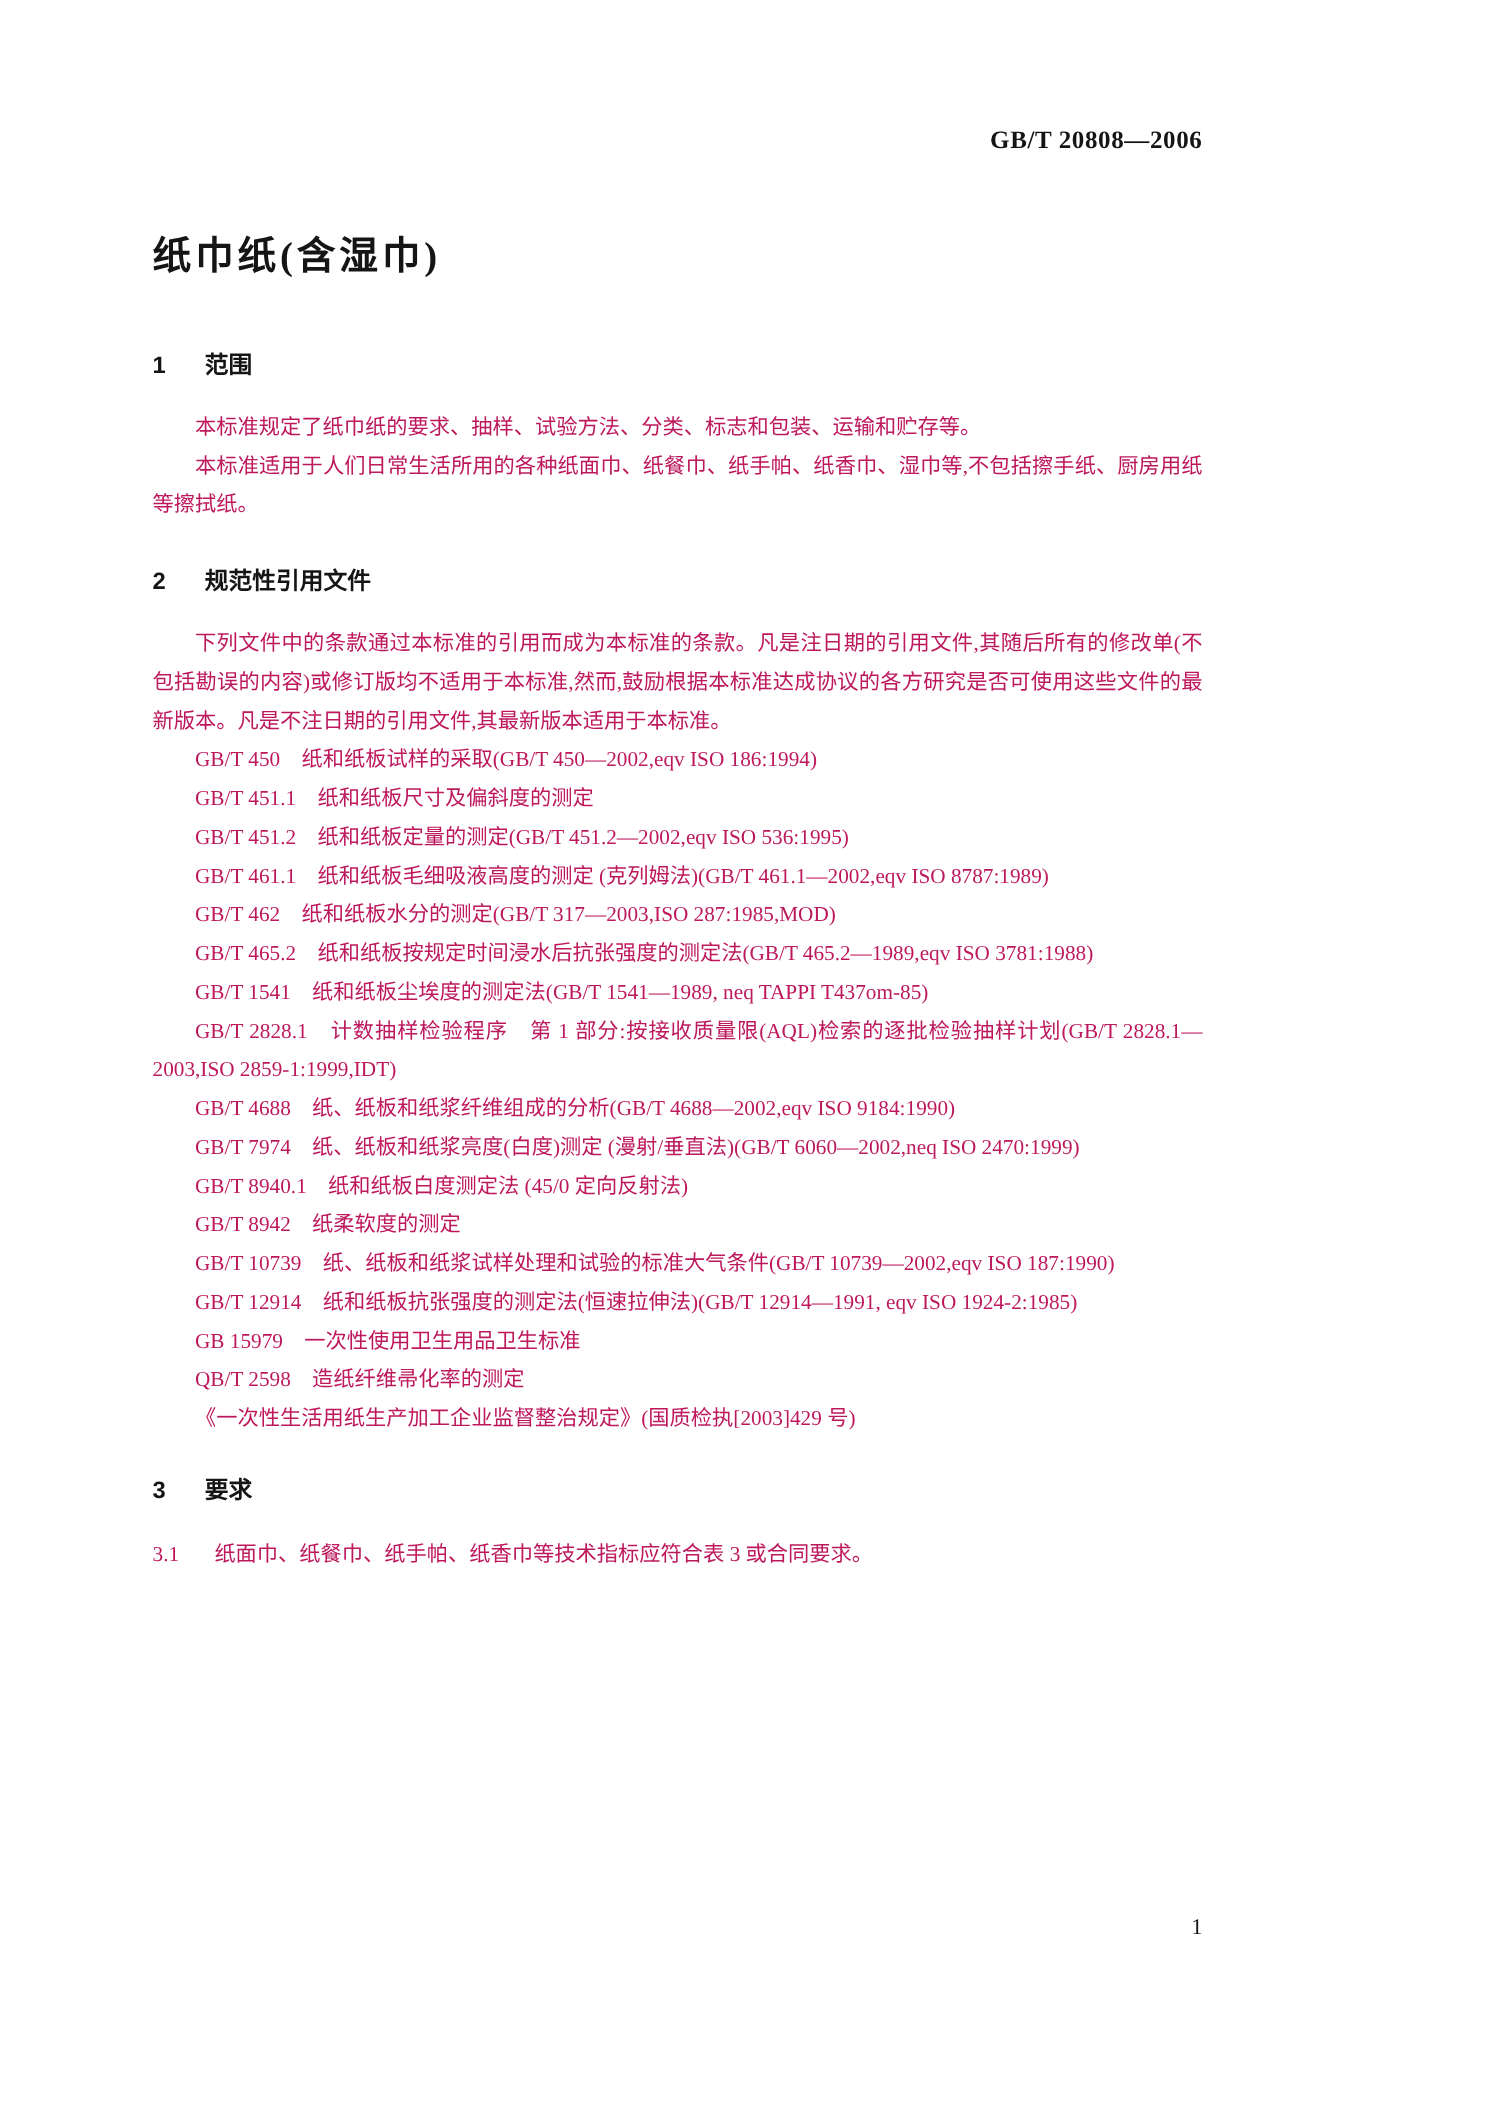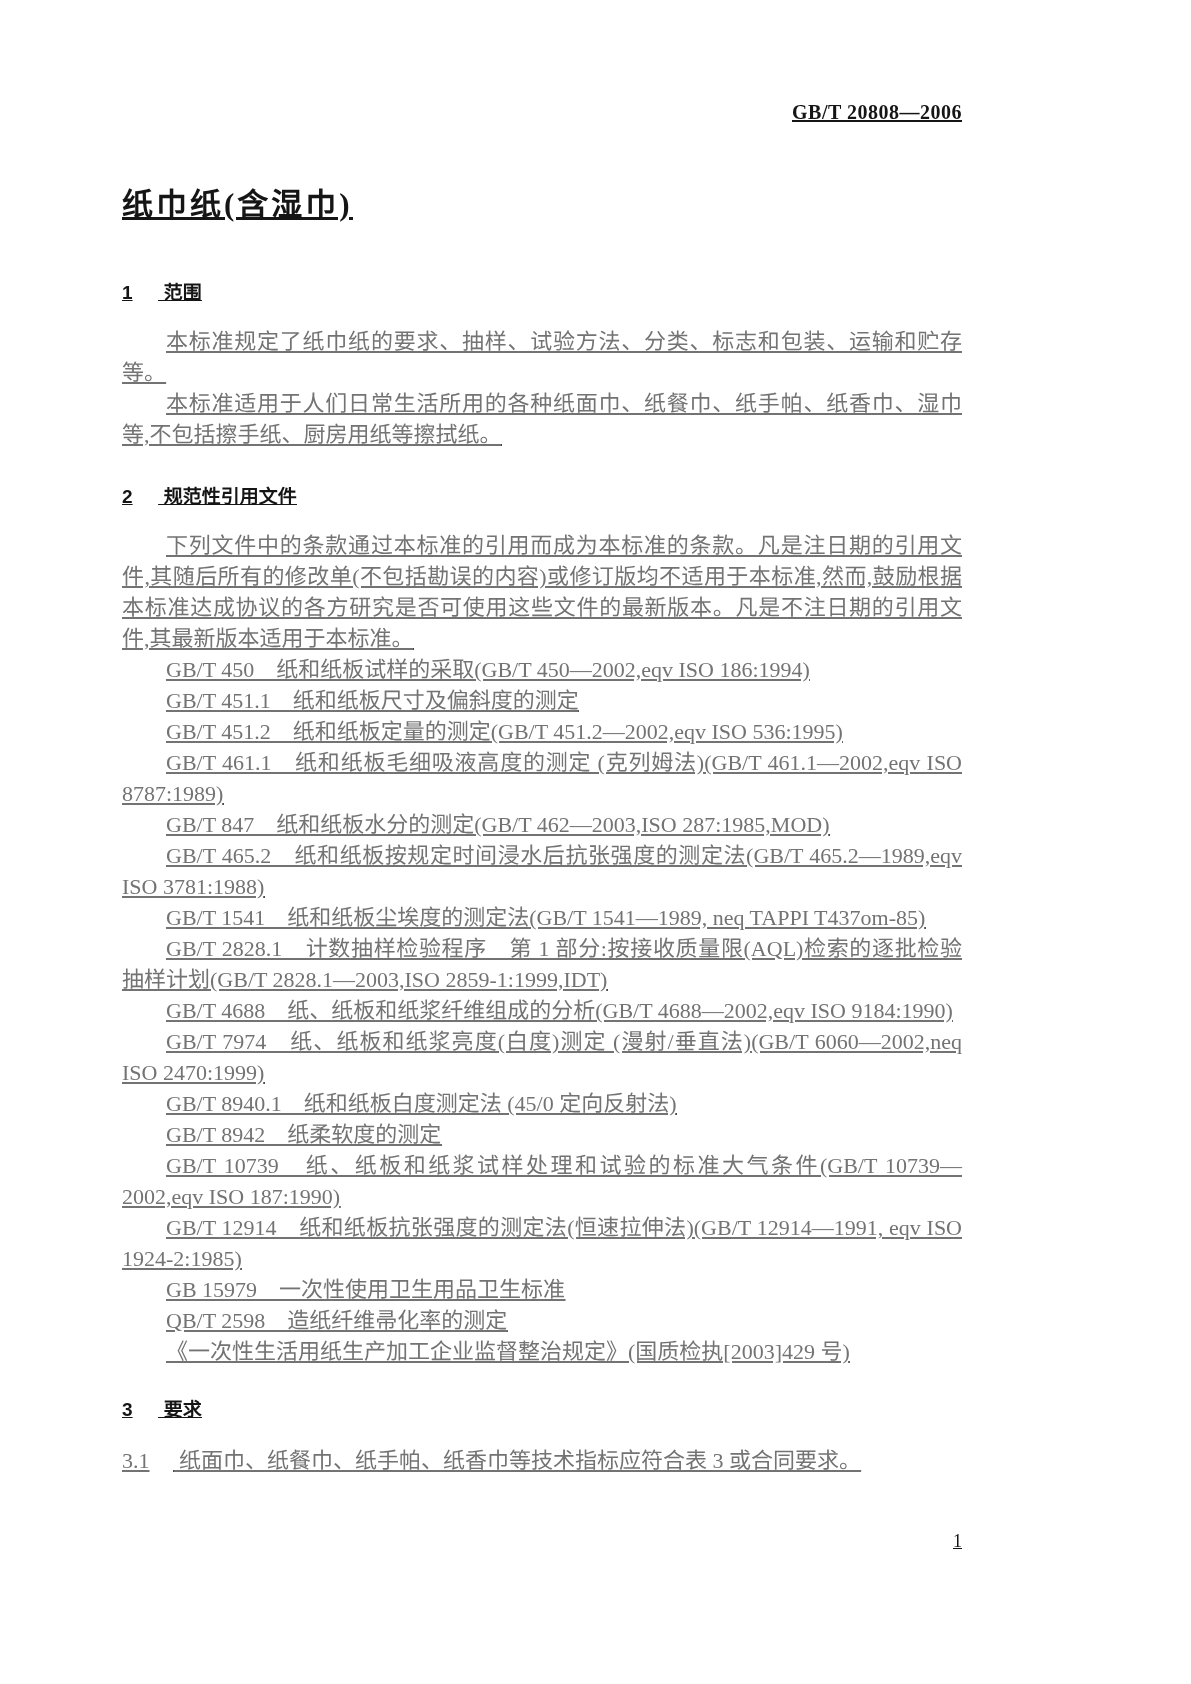--- a/index.html
+++ b/index.html
@@ -1,15 +1,15 @@
 <!DOCTYPE html>
 <html lang="zh-CN"><head>
 <meta charset="utf-8">
 <style>
-  * { margin: 0; padding: 0; box-sizing: border-box; text-decoration: underline; }
+  * { margin: 0; padding: 0; box-sizing: border-box; }
   html, body { background: #ffffff; }
   body {
     width: 1191px;
     height: 1684px;
     color: #151515;
     font-family: "Liberation Serif", "DejaVu Serif", serif;
     -webkit-font-smoothing: antialiased;
   }
   .page {
     position: relative;
@@ -39,24 +39,24 @@
     margin-bottom: 20px;
     font-size: 19px;
     font-weight: bold;
     line-height: 26px;
     font-family: "Liberation Sans", "DejaVu Sans", sans-serif;
   }
   .sec-heading .sec-num { display: inline-block; margin-right: 26px; }
   .sec-2 .sec-heading { margin-top: 34px; }
   .sec-3 .sec-heading { margin-top: 30px; margin-bottom: 22px; }
   p.body-para, p.ref-para, p.clause {
-    font-size: 22px;
+    font-size: 17px;
     line-height: 31px;
     text-align: justify;
-    color: #737373;
+    color: #be185d;
   }
   p.body-para { text-indent: 2em; }
   p.ref-para  { text-indent: 2em; }
   p.clause .clause-num { display: inline-block; margin-right: 24px; }
   .page-number {
     position: absolute;
     right: 229px;
     bottom: 132px;
     font-size: 18px;
     line-height: 22px;
@@ -84,21 +84,21 @@
     <h2 class="sec-heading">
       <span class="sec-num">2</span>
       <span>规范性引用文件</span>
     </h2>
     <p class="body-para">下列文件中的条款通过本标准的引用而成为本标准的条款。凡是注日期的引用文件,其随后所有的修改单(不包括勘误的内容)或修订版均不适用于本标准,然而,鼓励根据本标准达成协议的各方研究是否可使用这些文件的最新版本。凡是不注日期的引用文件,其最新版本适用于本标准。</p>
 
     <p class="ref-para">GB/T 450　纸和纸板试样的采取(GB/T 450—2002,eqv ISO 186:1994)</p>
     <p class="ref-para">GB/T 451.1　纸和纸板尺寸及偏斜度的测定</p>
     <p class="ref-para">GB/T 451.2　纸和纸板定量的测定(GB/T 451.2—2002,eqv ISO 536:1995)</p>
     <p class="ref-para">GB/T 461.1　纸和纸板毛细吸液高度的测定 (克列姆法)(GB/T 461.1—2002,eqv ISO 8787:1989)</p>
-    <p class="ref-para">GB/T 847　纸和纸板水分的测定(GB/T 462—2003,ISO 287:1985,MOD)</p>
+    <p class="ref-para">GB/T 462　纸和纸板水分的测定(GB/T 317—2003,ISO 287:1985,MOD)</p>
     <p class="ref-para">GB/T 465.2　纸和纸板按规定时间浸水后抗张强度的测定法(GB/T 465.2—1989,eqv ISO 3781:1988)</p>
     <p class="ref-para">GB/T 1541　纸和纸板尘埃度的测定法(GB/T 1541—1989, neq TAPPI T437om-85)</p>
     <p class="ref-para">GB/T 2828.1　计数抽样检验程序　第 1 部分:按接收质量限(AQL)检索的逐批检验抽样计划(GB/T 2828.1—2003,ISO 2859-1:1999,IDT)</p>
     <p class="ref-para">GB/T 4688　纸、纸板和纸浆纤维组成的分析(GB/T 4688—2002,eqv ISO 9184:1990)</p>
     <p class="ref-para">GB/T 7974　纸、纸板和纸浆亮度(白度)测定 (漫射/垂直法)(GB/T 6060—2002,neq ISO 2470:1999)</p>
     <p class="ref-para">GB/T 8940.1　纸和纸板白度测定法 (45/0 定向反射法)</p>
     <p class="ref-para">GB/T 8942　纸柔软度的测定</p>
     <p class="ref-para">GB/T 10739　纸、纸板和纸浆试样处理和试验的标准大气条件(GB/T 10739—2002,eqv ISO 187:1990)</p>
     <p class="ref-para">GB/T 12914　纸和纸板抗张强度的测定法(恒速拉伸法)(GB/T 12914—1991, eqv ISO 1924-2:1985)</p>
     <p class="ref-para">GB 15979　一次性使用卫生用品卫生标准</p>

